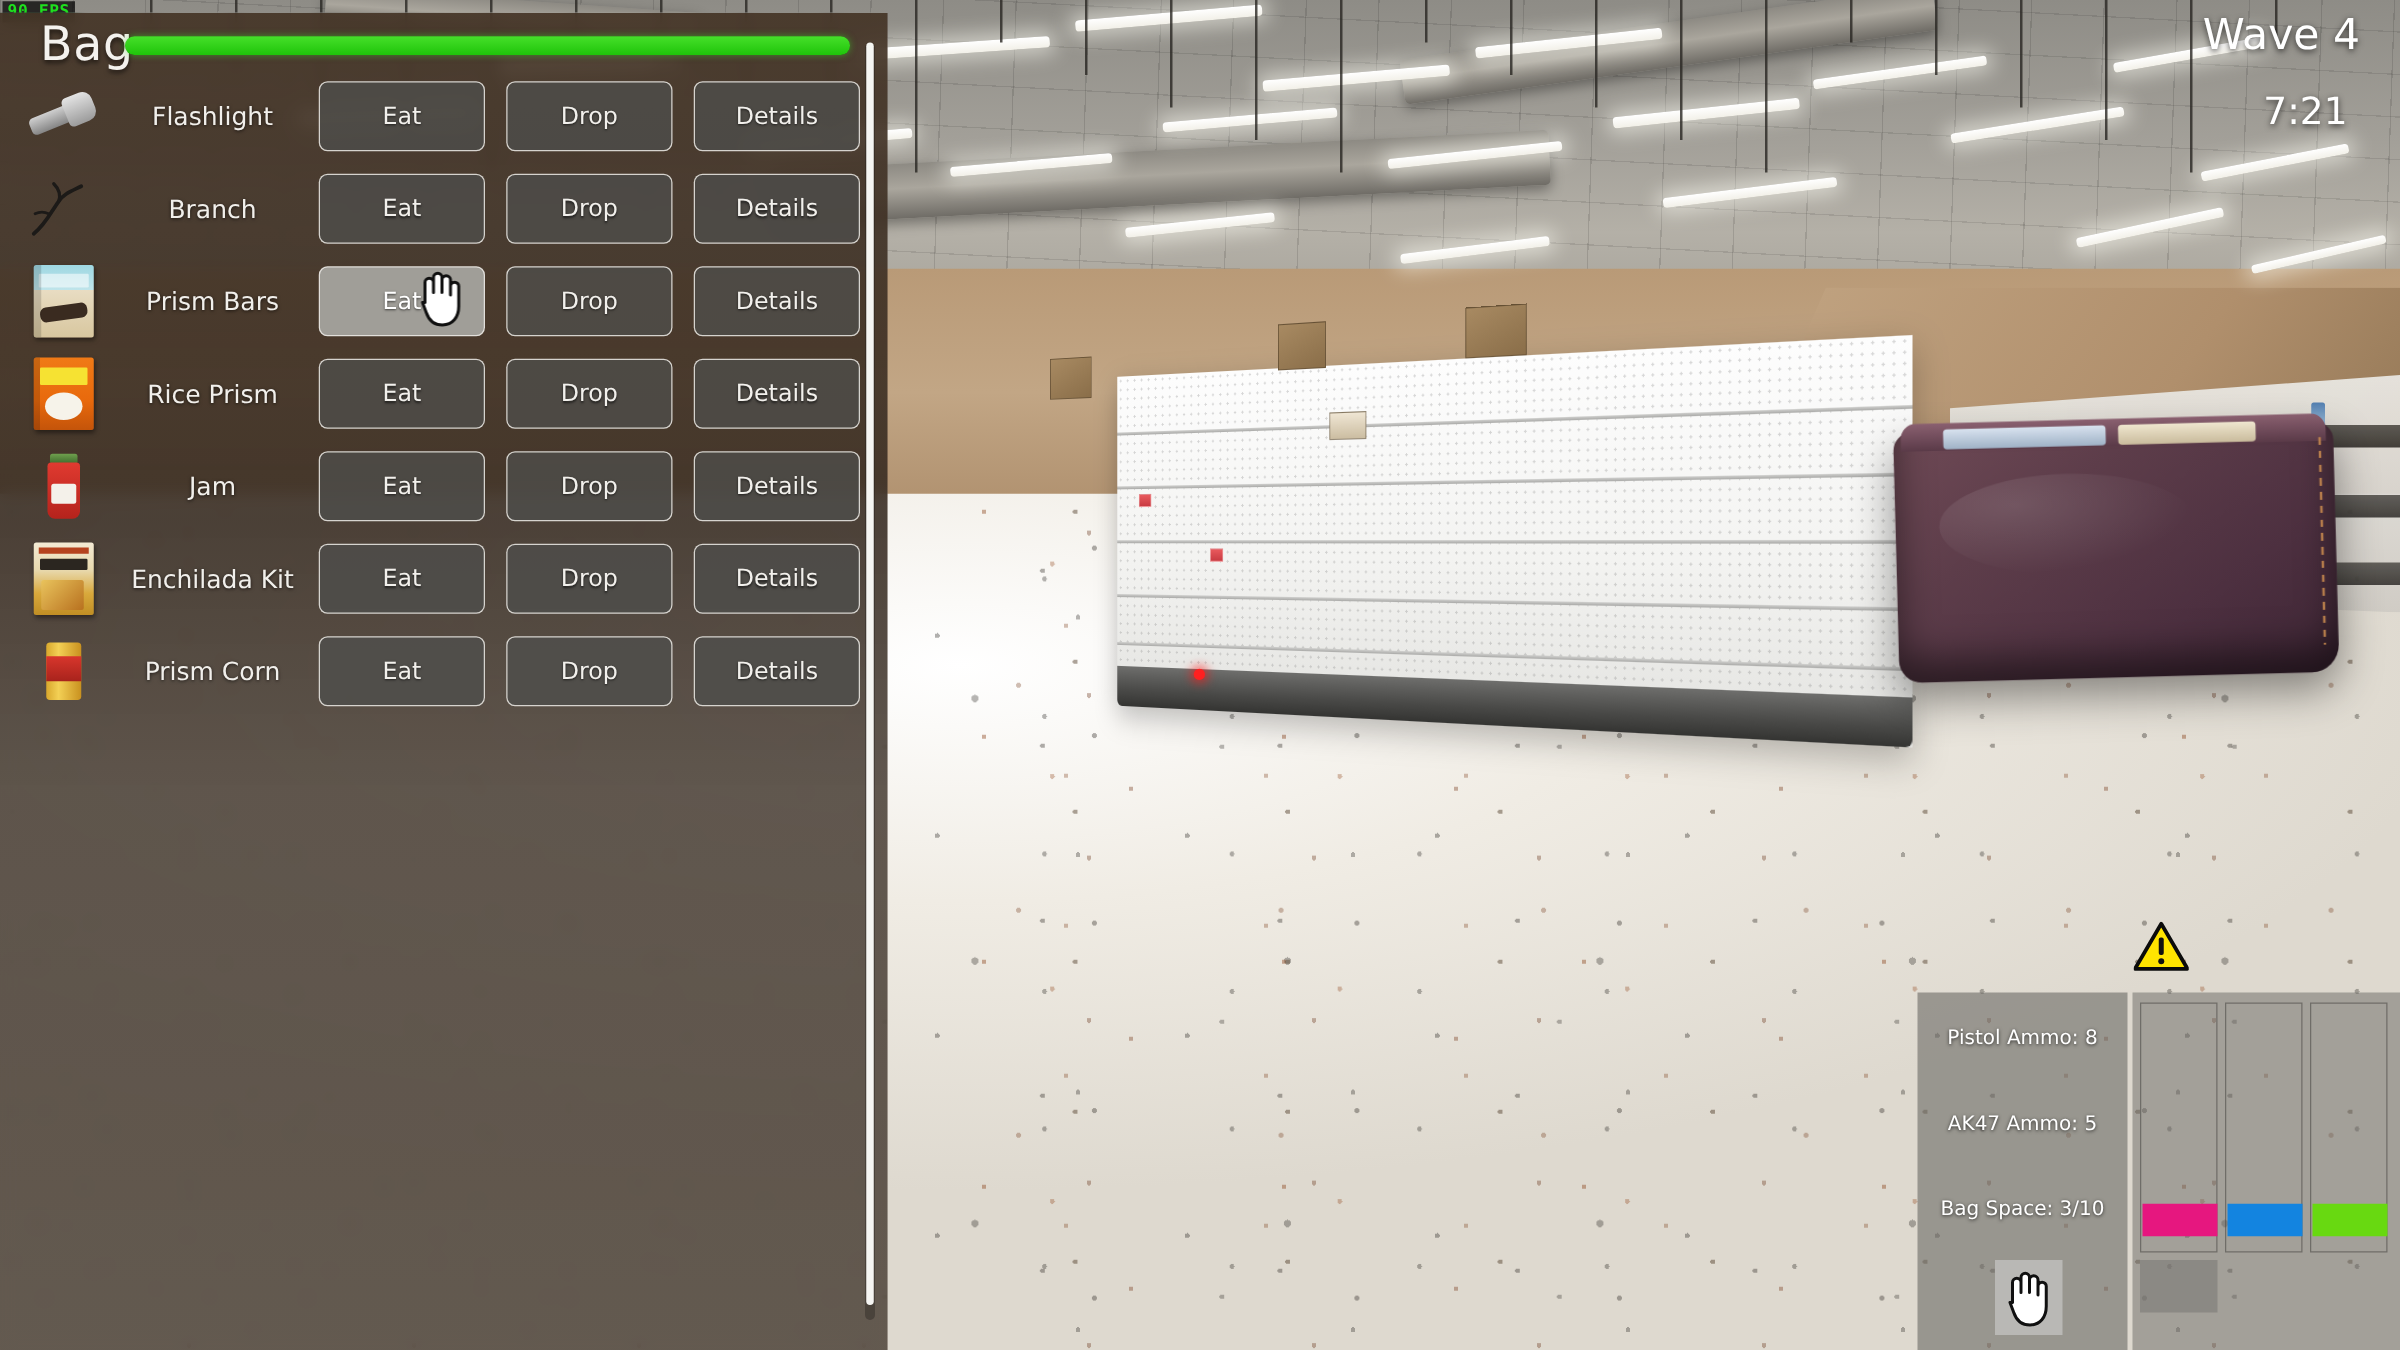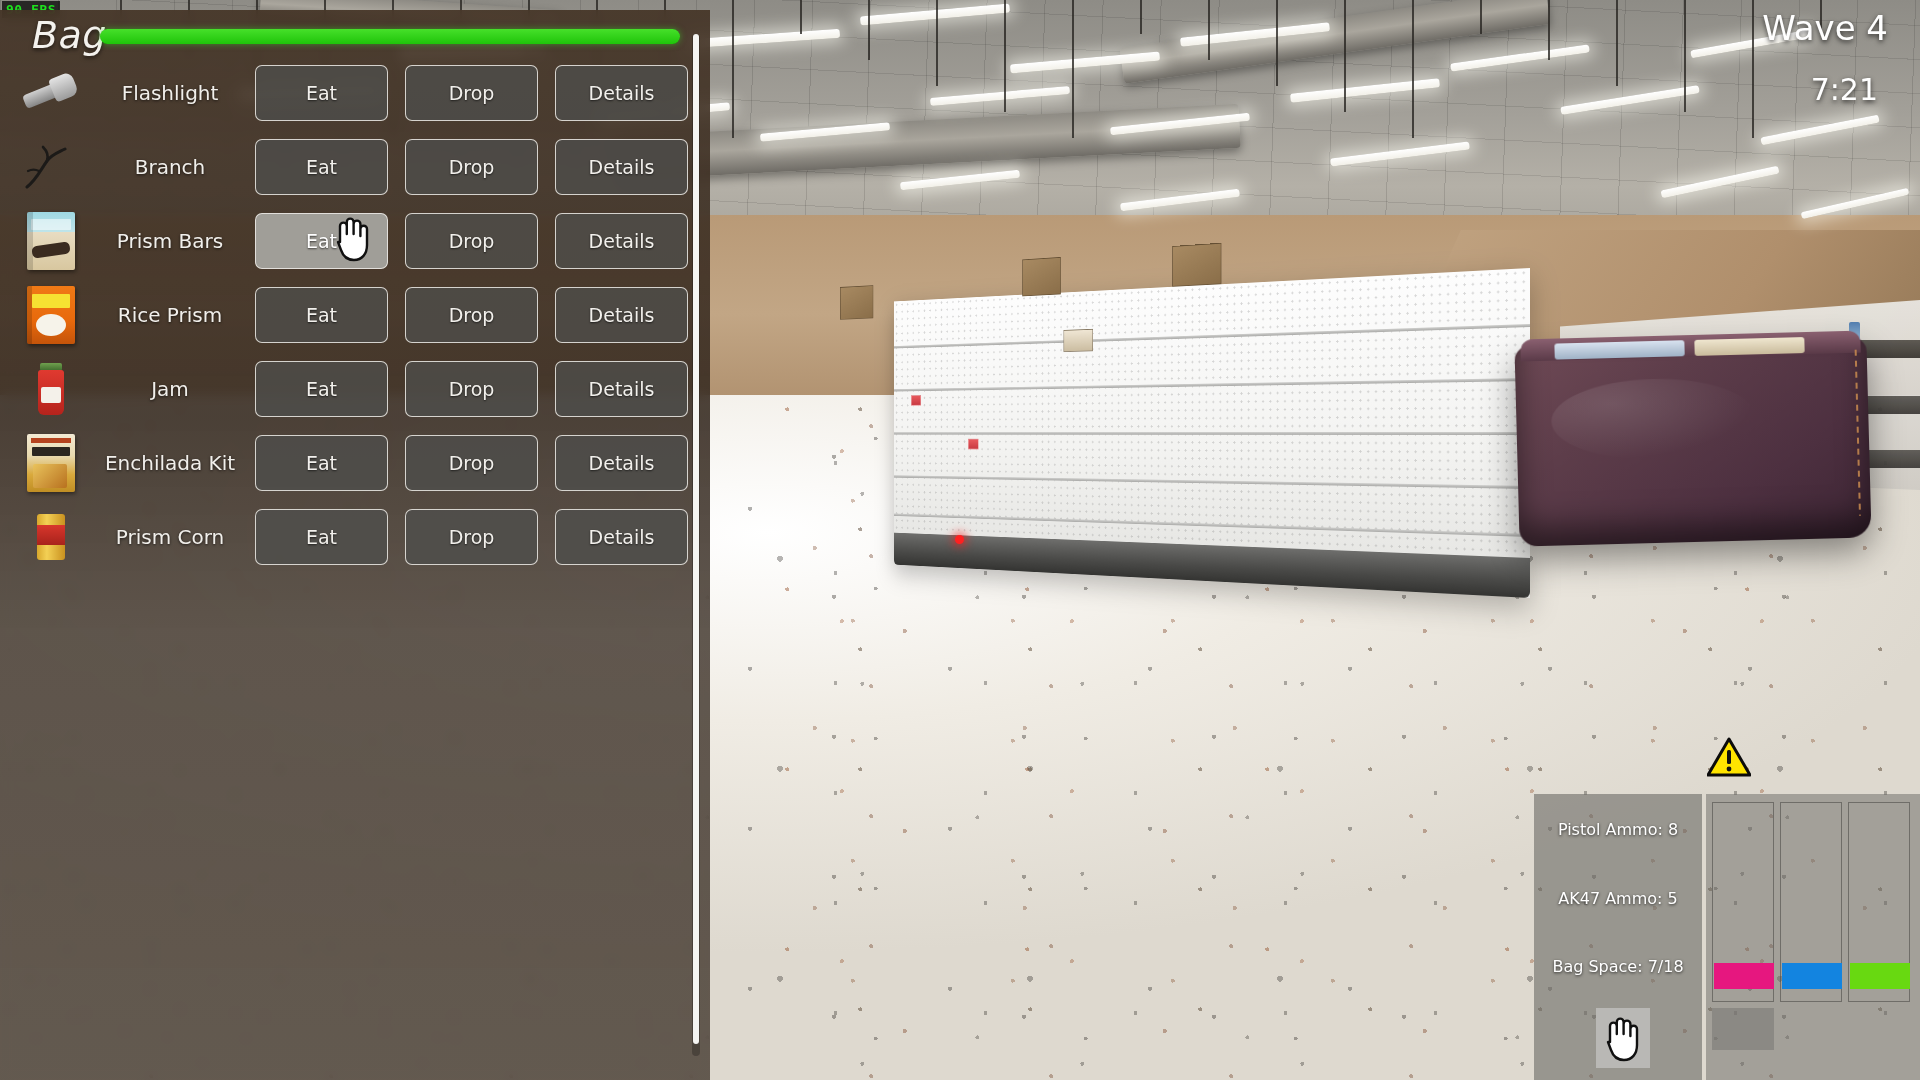--- a/index.html
+++ b/index.html
@@ -195,21 +195,20 @@
   }
   .bag-header {
     position: absolute; left: 0; top: 0; width: 100%; height: 46px;
   }
   .bag-title {
     position: absolute; left: 32px; top: 3px;
     font-size: 38px; color: #f4f2ee;
     font-family: "DejaVu Sans", sans-serif;
     letter-spacing: .5px;
     text-shadow: 0 2px 4px rgba(0,0,0,.6);
-    font-style: italic;
   }
   .health-bar-track {
     position: absolute; left: 100px; top: 19px;
     width: 580px; height: 15px;
     background: rgba(20,16,12,.35);
     border-radius: 8px;
   }
   .health-bar-fill {
     position: absolute; left: 0; top: 0; height: 100%;
     background: linear-gradient(180deg,#46e02a,#1fc40a);
@@ -641,21 +640,21 @@
     <svg viewBox="0 0 44 40" width="44" height="40">
       <polygon points="22,2 43,38 1,38" fill="#ffe400" stroke="#0b0b0b" stroke-width="3" stroke-linejoin="round"></polygon>
       <rect x="20" y="13" width="4" height="14" rx="1.6" fill="#111"></rect>
       <circle cx="22" cy="32" r="2.4" fill="#111"></circle>
     </svg>
   </div>
 
   <div class="stats-panel">
     <div class="stat-line stat-1">Pistol Ammo: 8</div>
     <div class="stat-line stat-2">AK47 Ammo: 5</div>
-    <div class="stat-line stat-3">Bag Space: 7/18</div>
+    <div class="stat-line stat-3">Bag Space: 3/10</div>
   </div>
 
   <div class="hotbar">
     <div class="hotslot s1">
       <div class="hotfill c1" style="background: rgb(230, 23, 127);"></div>
     </div>
     <div class="hotslot s2">
       <div class="hotfill c2" style="background: rgb(19, 132, 224);"></div>
     </div>
     <div class="hotslot s3">

